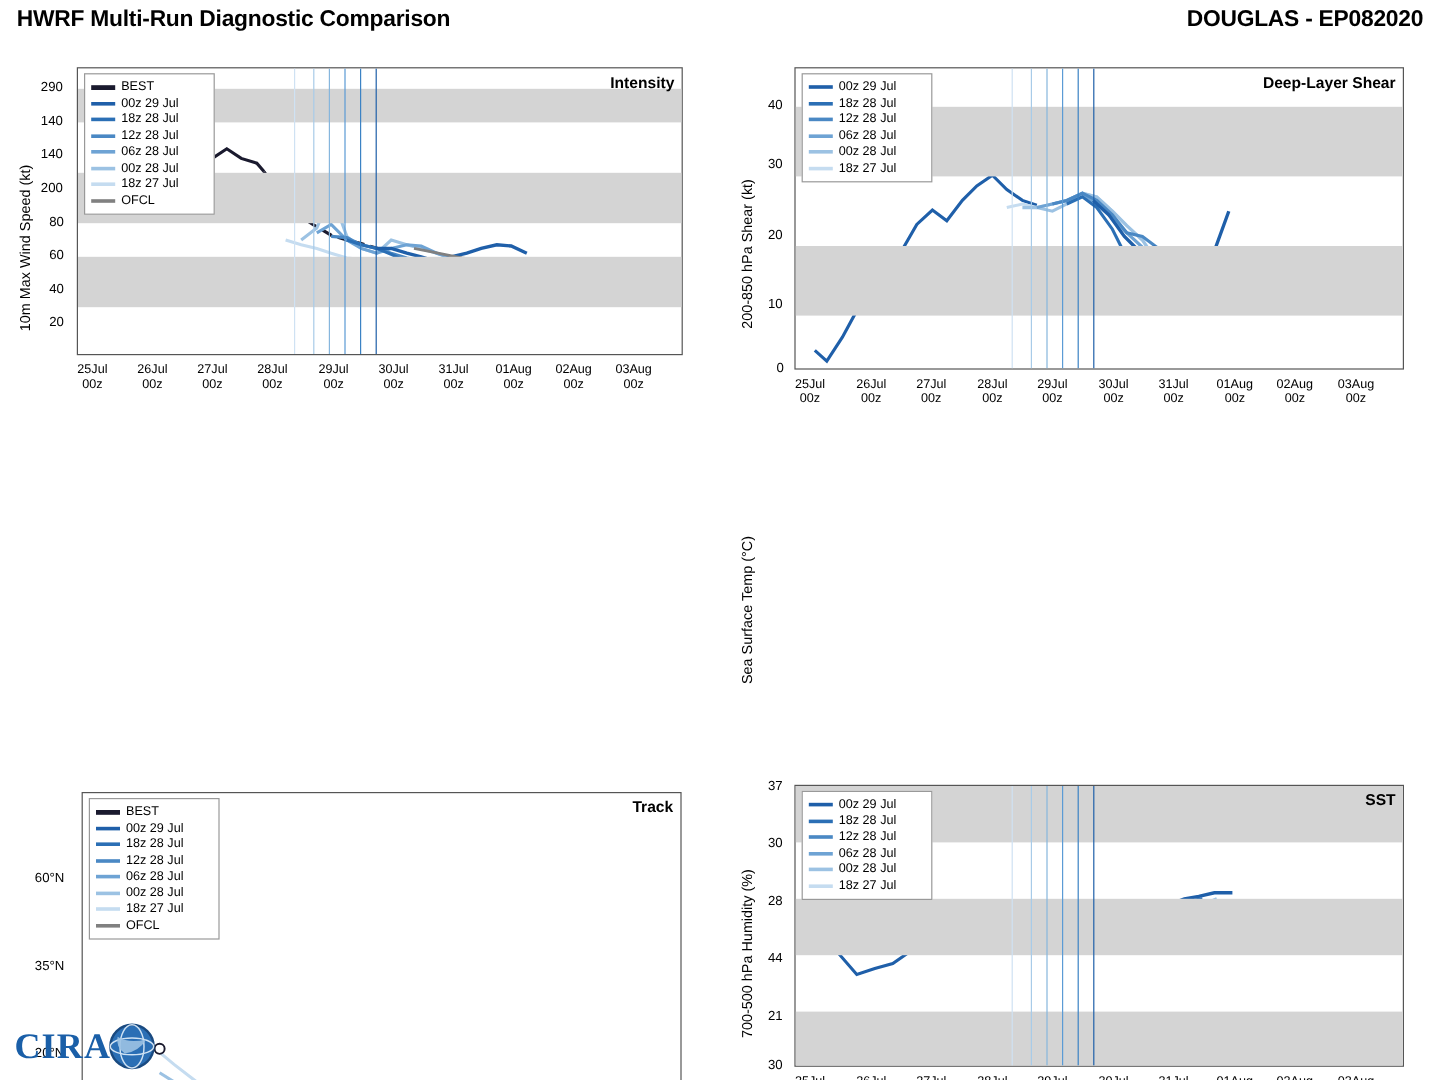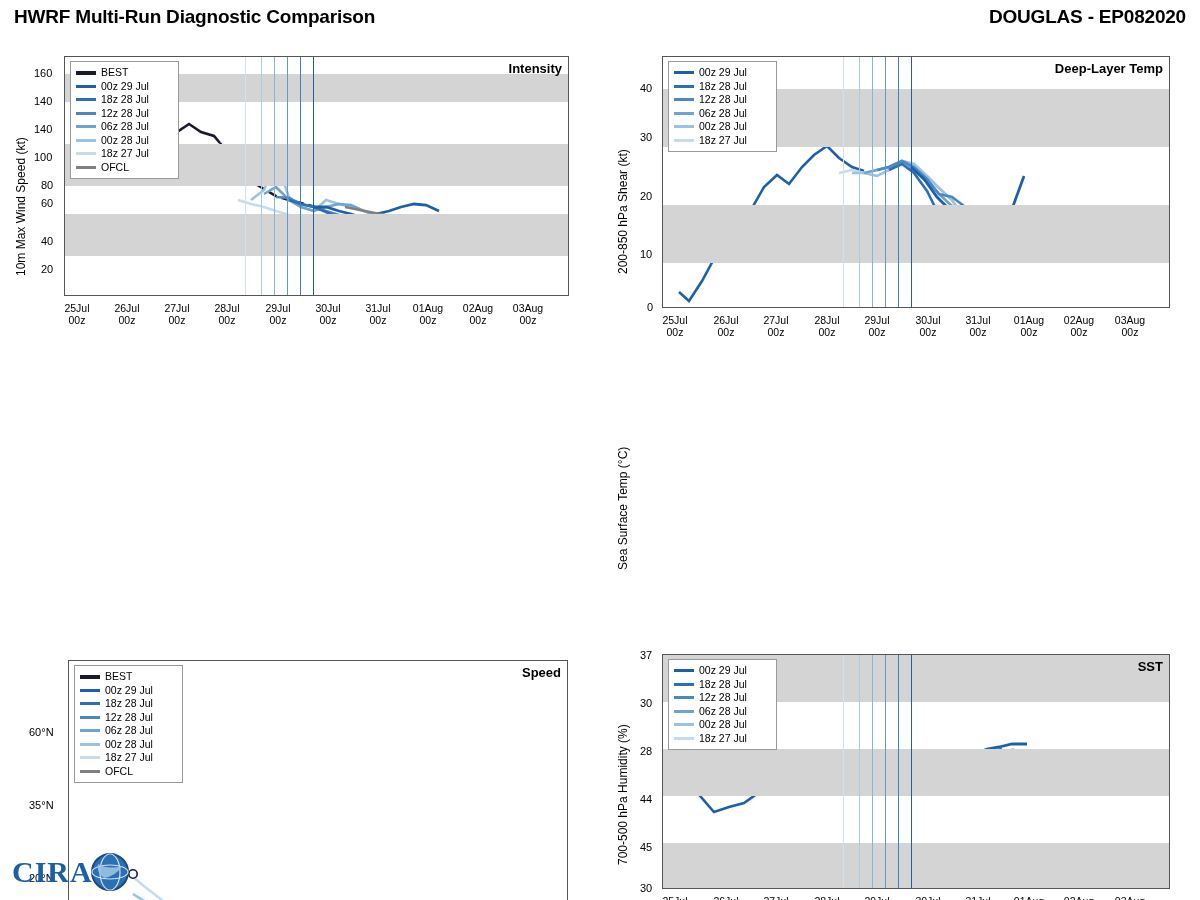--- a/index.html
+++ b/index.html
@@ -23,26 +23,26 @@
 </style>
 </head>
 <body>
 
 <div class="title-left">HWRF Multi-Run Diagnostic Comparison</div>
 <div class="title-right">DOUGLAS - EP082020</div>
 
 <div class="panel" style="left:0;top:26px;width:590px;height:300px;">
   <div class="ylab" style="left:14px;top:250px;font-size:12px;">10m Max Wind Speed (kt)</div>
 
-  <div class="tick" style="left:34px;top:41px;">160</div>
+  <div class="tick" style="left:34px;top:41px;">290</div>
   <div class="tick" style="left:34px;top:69px;">140</div>
   <div class="tick" style="left:34px;top:97px;">140</div>
-  <div class="tick" style="left:34px;top:125px;">100</div>
+  <div class="tick" style="left:34px;top:125px;">200</div>
   <div class="tick" style="left:41px;top:153px;">80</div>
-  <div class="tick" style="left:41px;top:171px;">60</div>
+  <div class="tick" style="left:41px;top:181px;">60</div>
   <div class="tick" style="left:41px;top:209px;">40</div>
   <div class="tick" style="left:41px;top:237px;">20</div>
 
   <div class="plot" style="left:64px;top:30px;width:505px;height:240px;">
     <div class="band" style="top:87px;height:42px;"></div>
     <div class="band" style="top:157px;height:42px;"></div>
     <div class="band" style="top:17px;height:28px;"></div>
 
     <div class="vline" style="left:180px;background:#cfe2f3;"></div>
     <div class="vline" style="left:196px;background:#a8cbe8;"></div>
@@ -121,21 +121,21 @@
   <div class="xtick" style="left:448px;top:276px;width:60px;"><span>02Aug</span><br><span>00z</span></div>
   <div class="xtick" style="left:498px;top:276px;width:60px;"><span>03Aug</span><br><span>00z</span></div>
 </div>
 
 <div class="panel" style="left:0;top:330px;width:590px;height:540px;">
   <div class="tick" style="left:29px;top:396px;">60°N</div>
   <div class="tick" style="left:29px;top:469px;">35°N</div>
   <div class="tick" style="left:29px;top:542px;">20°N</div>
 
   <div class="plot" style="left:68px;top:330px;width:500px;height:525px;">
-    <div class="panel-label">Speed</div>
+    <div class="panel-label">Track</div>
 
     <svg width="500" height="525" viewBox="0 0 500 525">
 
       <polyline points="58,211 76,226 102,246 130,263 155,276 183,284 212,292 240,300" fill="none" stroke="#c5dcf0" stroke-width="2.6"></polyline>
 
       <polyline points="64,233 88,248 113,259 139,268 164,274 190,280 216,286 241,292" fill="none" stroke="#9cc2e3" stroke-width="2.6"></polyline>
 
       <polyline points="90,265 116,271 142,277 168,281 194,284 221,287 247,290 266,293" fill="none" stroke="#6ea3d4" stroke-width="2.6"></polyline>
 
       <polyline points="122,277 148,279 175,282 201,284 227,287 253,284 279,281 305,287" fill="none" stroke="#4a88c4" stroke-width="2.6"></polyline>
@@ -242,21 +242,21 @@
 
       <polyline points="201,116 214,113 226,110 239,104 251,113 264,125 276,137 289,149 301,158 314,167 326,173 339,179 351,185" fill="none" stroke="#6ea3d4" stroke-width="2.6"></polyline>
 
       <polyline points="214,113 226,110 239,104 251,110 264,122 276,137 289,140 301,149 314,158 326,164 339,170" fill="none" stroke="#4a88c4" stroke-width="2.6"></polyline>
 
       <polyline points="226,113 239,107 251,116 264,134 276,158 289,161 301,158 314,164 326,170 339,176" fill="none" stroke="#2b6fb5" stroke-width="2.6"></polyline>
 
       <polyline points="248,110 261,122 274,140 286,152 299,149 311,152 324,155 336,158 349,152 361,119" fill="none" stroke="#1f5fa9" stroke-width="2.8"></polyline>
     </svg>
 
-    <div class="panel-label">Deep-Layer Temp</div>
+    <div class="panel-label">Deep-Layer Shear</div>
 
     <div class="legend" style="left:5px;top:4px;width:96px;">
       <div class="row">
           <span class="swatch" style="background:#1f5fa9;"></span>
           <span>00z 29 Jul</span>
         </div>
       <div class="row">
           <span class="swatch" style="background:#2b6fb5;"></span>
           <span>18z 28 Jul</span>
         </div>
@@ -291,21 +291,21 @@
   <div class="xtick" style="left:500px;top:288px;width:60px;"><span>03Aug</span><br><span>00z</span></div>
 </div>
 
 <div class="panel" style="left:600px;top:320px;width:600px;height:290px;">
   <div class="ylab" style="left:16px;top:250px;">Sea Surface Temp (°C)</div>
 
   <div class="tick" style="left:40px;top:329px;">37</div>
   <div class="tick" style="left:40px;top:377px;">30</div>
   <div class="tick" style="left:40px;top:425px;">28</div>
   <div class="tick" style="left:40px;top:473px;">44</div>
-  <div class="tick" style="left:40px;top:521px;">45</div>
+  <div class="tick" style="left:40px;top:521px;">21</div>
   <div class="tick" style="left:40px;top:562px;">30</div>
 
   <div class="plot" style="left:62px;top:334px;width:508px;height:235px;">
     <div class="band" style="top:0px;height:47px;"></div>
     <div class="band" style="top:94px;height:47px;"></div>
     <div class="band" style="top:188px;height:47px;"></div>
 
     <div class="vline" style="left:180px;background:#cfe2f3;"></div>
     <div class="vline" style="left:196px;background:#a8cbe8;"></div>
     <div class="vline" style="left:209px;background:#86b6dd;"></div>

